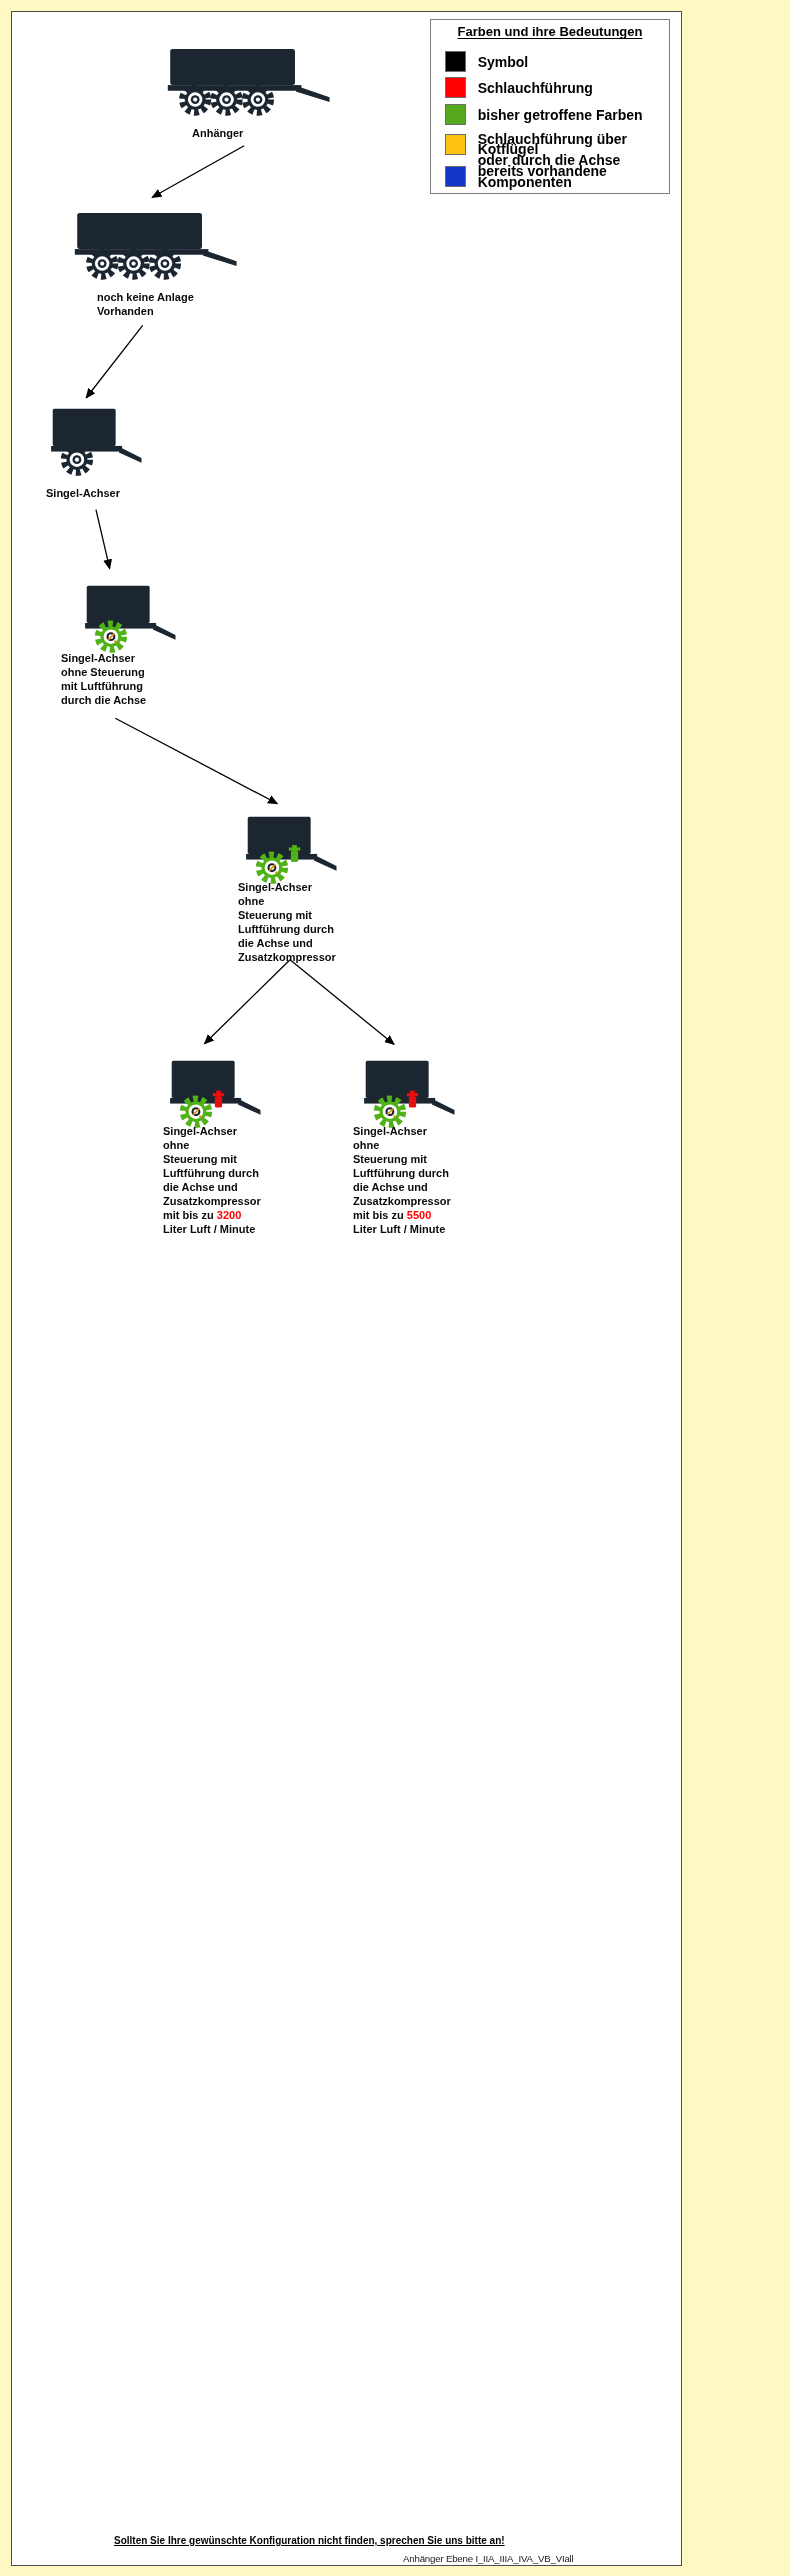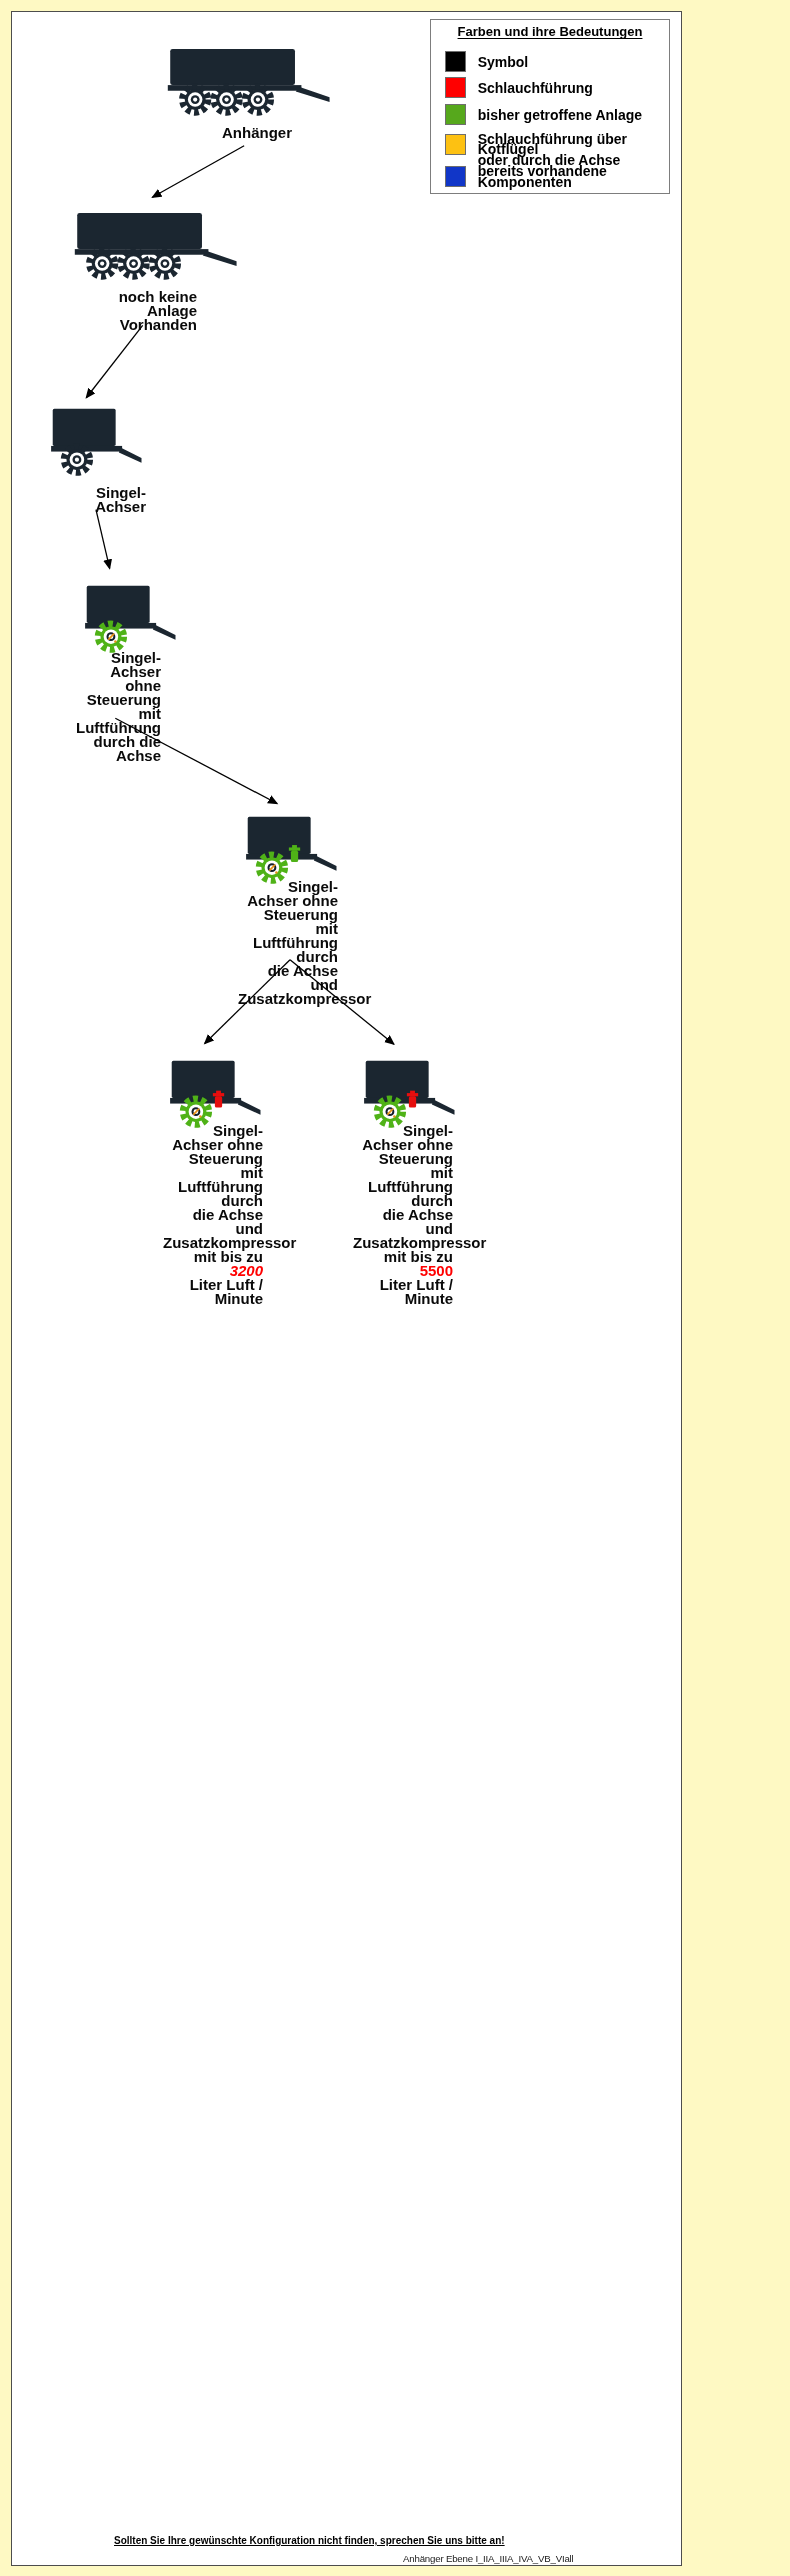--- a/index.html
+++ b/index.html
@@ -27,22 +27,22 @@
     border:1.6px solid #6e6e6e;box-sizing:content-box;
   }
   .legend-row .ltext{
     position:absolute;left:33px;top:0;width:185px;min-height:22.5px;
     display:flex;align-items:center;
     font-size:14px;font-weight:bold;line-height:10.5px;white-space:pre-line;color:#000;
   }
   
   .trailer{position:absolute;}
   .nlabel{
-    position:absolute;width:100px;text-align:right;
-    font-size:15px;font-weight:bold;line-height:14px;
+    position:absolute;width:100px;text-align:left;
+    font-size:11px;font-weight:bold;line-height:14px;
     white-space:pre-line;color:#0a0a0a;
   }
   #arrows{position:absolute;left:0;top:0;}
   
   #footer-note{
     position:absolute;left:114px;top:2535px;width:451px;
     font-size:10px;font-weight:bold;color:#000;text-decoration:underline;
   }
   #footer-ref{
     position:absolute;left:403px;top:2553px;width:277px;text-align:left;
@@ -91,21 +91,21 @@
     <div class="legend-row" style="top:31px">
       <div class="swatch" style="background-color: rgb(0, 0, 0);"></div>
       <div class="ltext">Symbol</div>
     </div>
     <div class="legend-row" style="top:57px">
       <div class="swatch" style="background-color: rgb(255, 0, 0);"></div>
       <div class="ltext">Schlauchführung</div>
     </div>
     <div class="legend-row" style="top:84px">
       <div class="swatch" style="background-color: rgb(86, 168, 28);"></div>
-      <div class="ltext">bisher getroffene Anlage</div>
+      <div class="ltext">bisher getroffene Farben</div>
     </div>
     <div class="legend-row" style="top:114px">
       <div class="swatch" style="background-color: rgb(253, 193, 18);"></div>
       <div class="ltext">Schlauchführung über Kotflügel
 oder durch die Achse</div>
     </div>
     <div class="legend-row" style="top:146px">
       <div class="swatch" style="background-color: rgb(17, 54, 200);"></div>
       <div class="ltext">bereits vorhandene Komponenten</div>
     </div>
@@ -169,36 +169,36 @@
     <rect x="0" y="47" width="88" height="7" fill="#1B2630"></rect>
     <polygon points="86,49 112,62 112,68 84,55" fill="#1B2630"></polygon>
     <use href="#pump-red" transform="translate(52,38)"></use>
     <use href="#gear-green" transform="translate(32,64)"></use>
   </svg>
   <div class="nlabel" style="left:163px;top:1124px"><span>Singel-Achser ohne
 Steuerung mit
 Luftführung durch
 die Achse und
 Zusatzkompressor
-mit bis zu </span><span style="color: rgb(255, 0, 0); font-style: italic;">3200</span><span>
+mit bis zu </span><span style="color: rgb(255, 0, 0);">3200</span><span>
 Liter Luft / Minute</span></div>
 
   <svg class="trailer" style="left:364px;top:1060px" width="93" height="71" viewBox="0 0 115 88">
     <rect x="2" y="1" width="78" height="46" rx="2" fill="#1B2630"></rect>
     <rect x="0" y="47" width="88" height="7" fill="#1B2630"></rect>
     <polygon points="86,49 112,62 112,68 84,55" fill="#1B2630"></polygon>
     <use href="#pump-red" transform="translate(52,38)"></use>
     <use href="#gear-green" transform="translate(32,64)"></use>
   </svg>
   <div class="nlabel" style="left:353px;top:1124px"><span>Singel-Achser ohne
 Steuerung mit
 Luftführung durch
 die Achse und
 Zusatzkompressor
-mit bis zu </span><span style="color: rgb(255, 0, 0); margin-left: 12px;">5500</span><span>
+mit bis zu </span><span style="color: rgb(255, 0, 0);">5500</span><span>
 Liter Luft / Minute</span></div>
 
   <svg id="arrows" width="791" height="1248" viewBox="0 0 982 1550">
     <defs>
       <marker id="ah" markerWidth="9" markerHeight="8" refX="7" refY="3.5" orient="auto">
         <path d="M0,0 L8,3.5 L0,7 z" fill="#000"></path>
       </marker>
     </defs>
     <line x1="303" y1="181" x2="189" y2="245" stroke="#000" stroke-width="1.6" marker-end="url(#ah)"></line>
     <line x1="177" y1="404" x2="107" y2="494" stroke="#000" stroke-width="1.6" marker-end="url(#ah)"></line>

